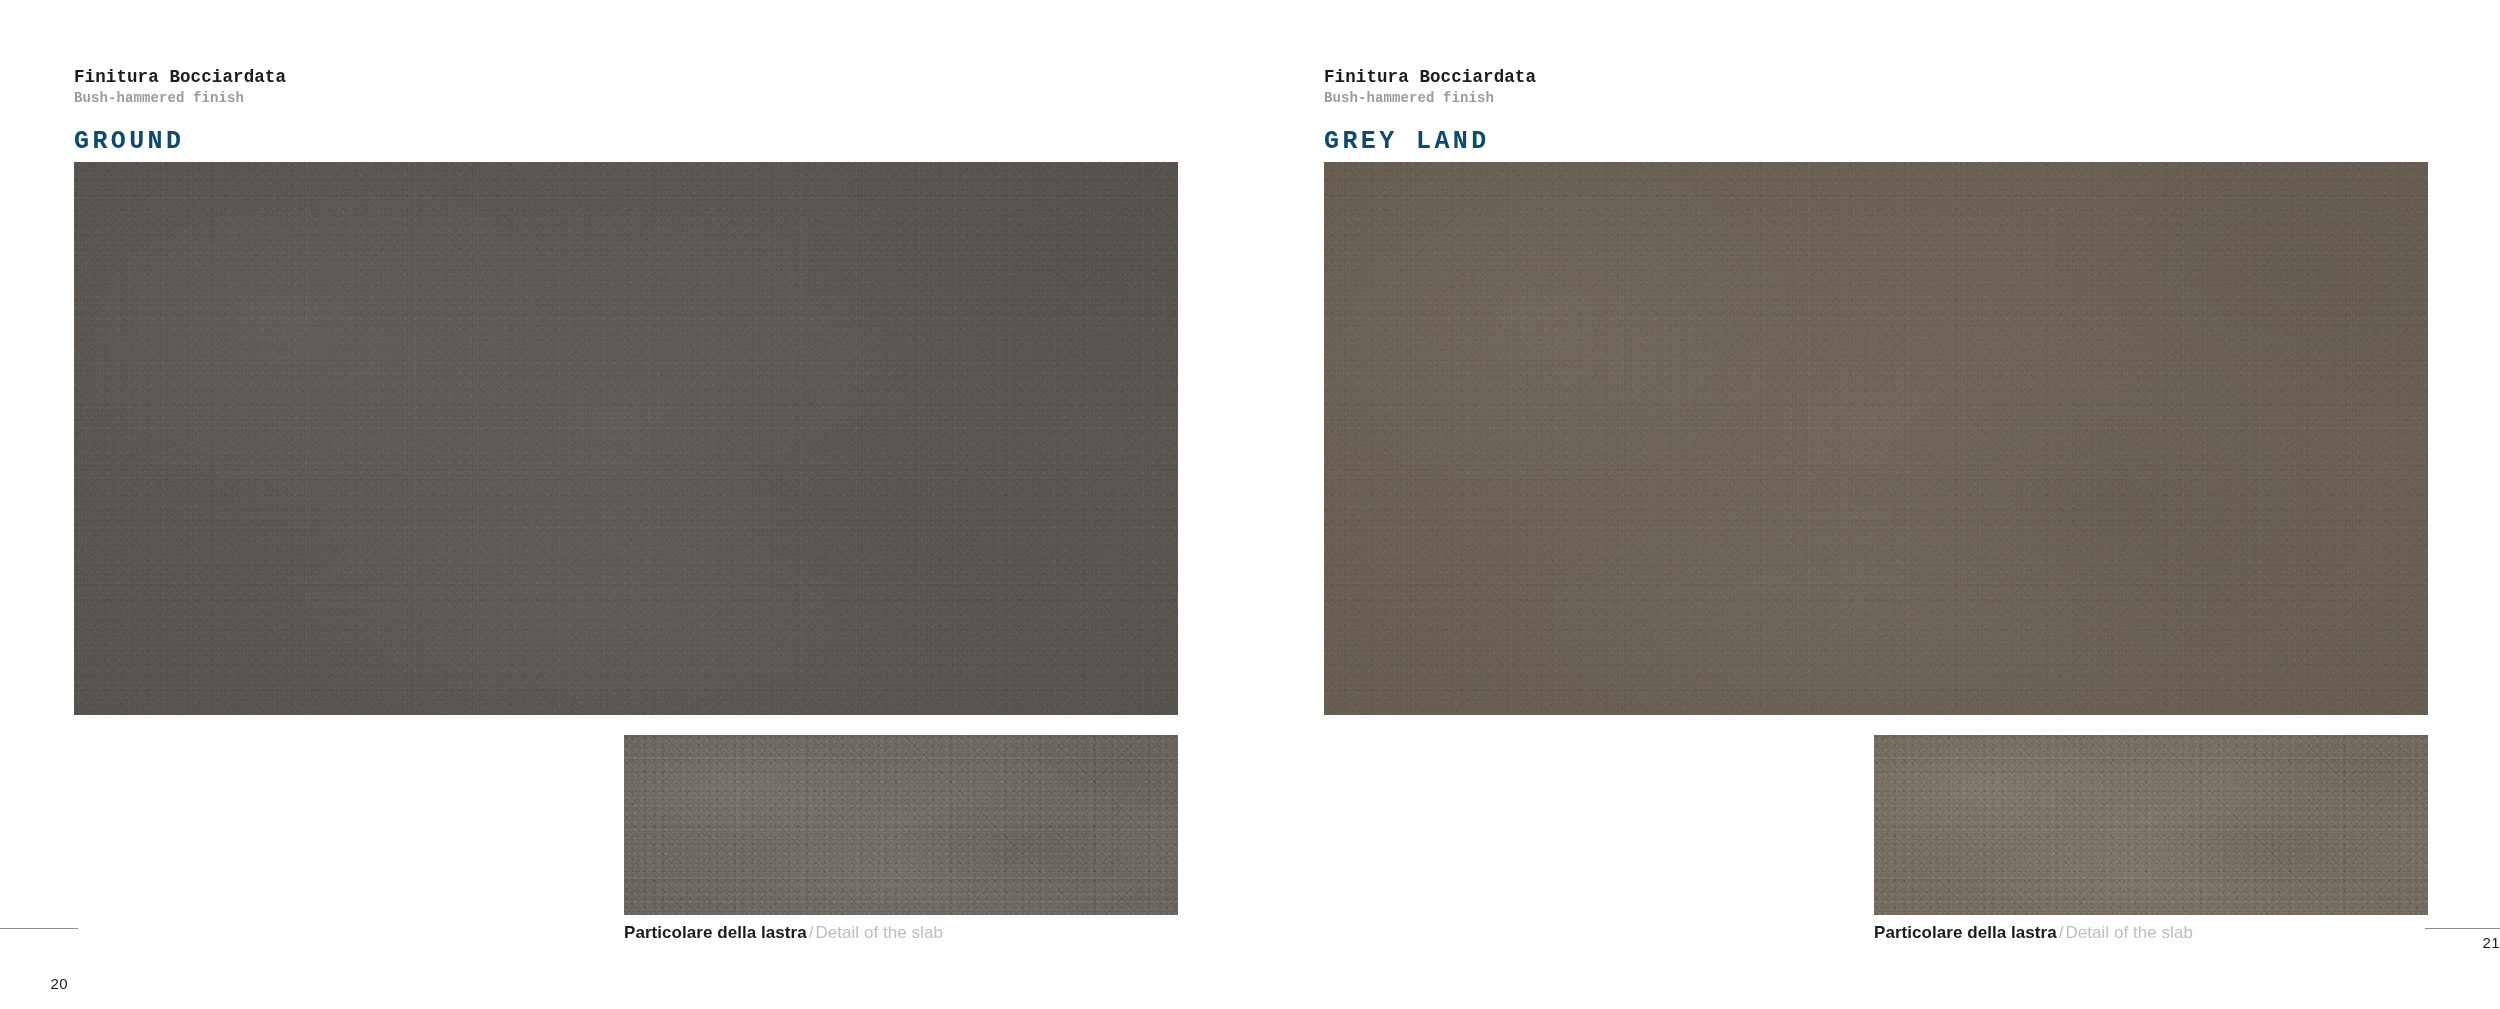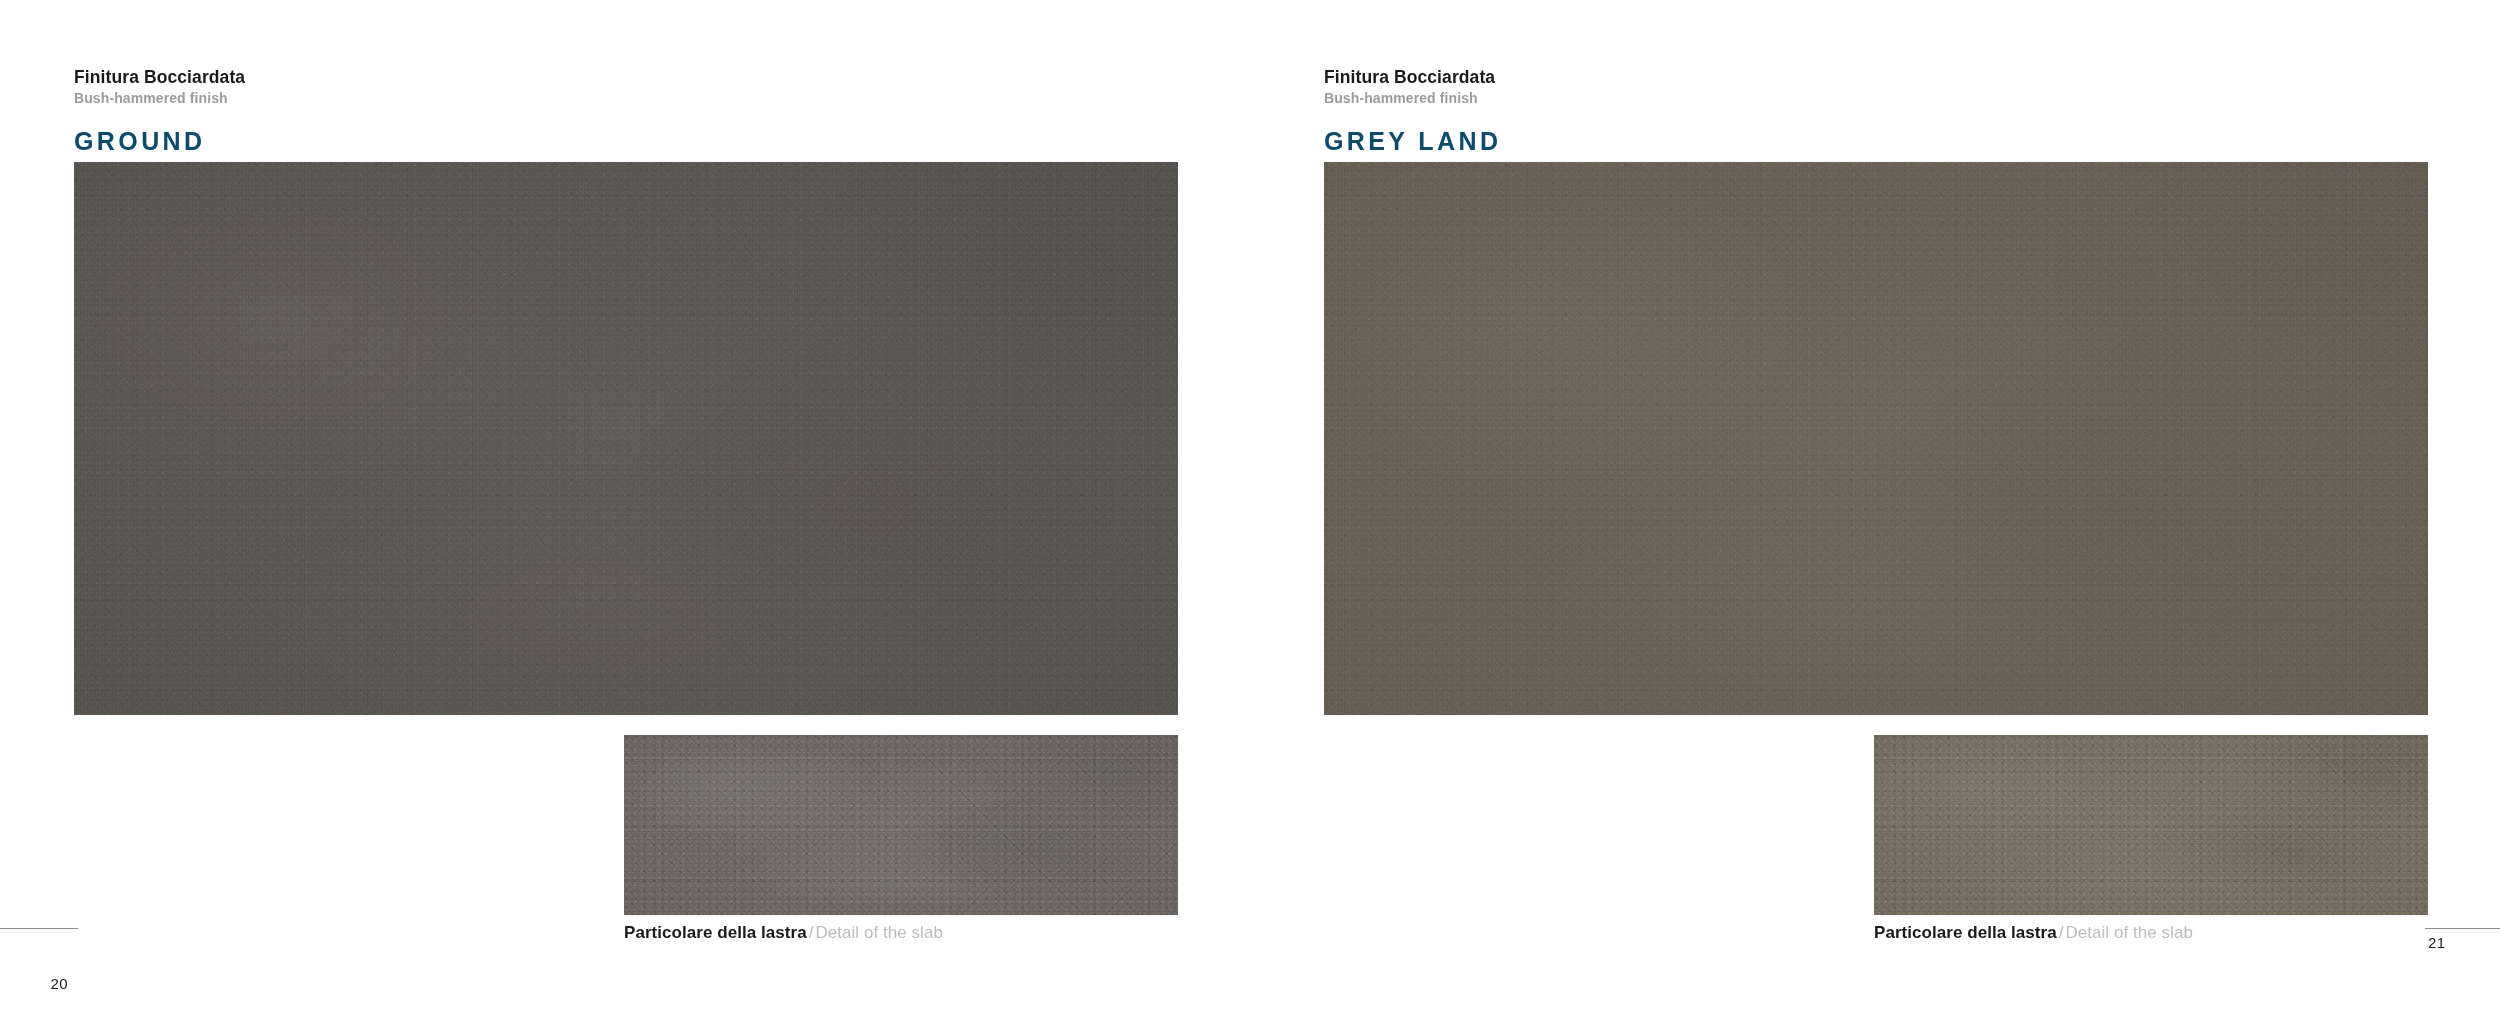--- a/index.html
+++ b/index.html
@@ -16,21 +16,21 @@
     width:2500px; height:1009px;
     background:#ffffff;
   }
 
   
   .page { position:absolute; top:0; width:1250px; height:1009px; }
   .page.left  { left:0; }
   .page.right { left:1250px; }
 
   
-  .header { position:absolute; }
+  .header { position:absolute;font-family:Liberation Mono, monospace; }
   .page.left  .header { left:74px;  top:66px; }
   .page.right .header { left:74px;  top:66px; }
 
   .finish-it {
     font-size:17.5px;
     font-weight:700;
     color:#1b1b1b;
     letter-spacing:0.1px;
     line-height:1.32;
     white-space:nowrap;
@@ -135,21 +135,21 @@
   .folio .num {
     margin-top:5px;
     font-size:15px;
     font-weight:400;
     color:#1b1b1b;
     letter-spacing:0.4px;
   }
   .folio.left  { left:0px;    width:78px;  }
   .folio.left  .num { text-align:right; padding-right:10px;margin-top:46px; }
   .folio.right { left:1175px; width:75px;  }
-  .folio.right .num { text-align:left;  padding-left:3px; }
+  .folio.right .num { text-align:right;  padding-left:3px; }
 </style>
 </head>
 <body style="background: rgb(255, 255, 255);">
 
 <div class="spread">
 
   <div class="page left">
 
     <div class="header">
       <div class="finish-it">Finitura Bocciardata</div>

